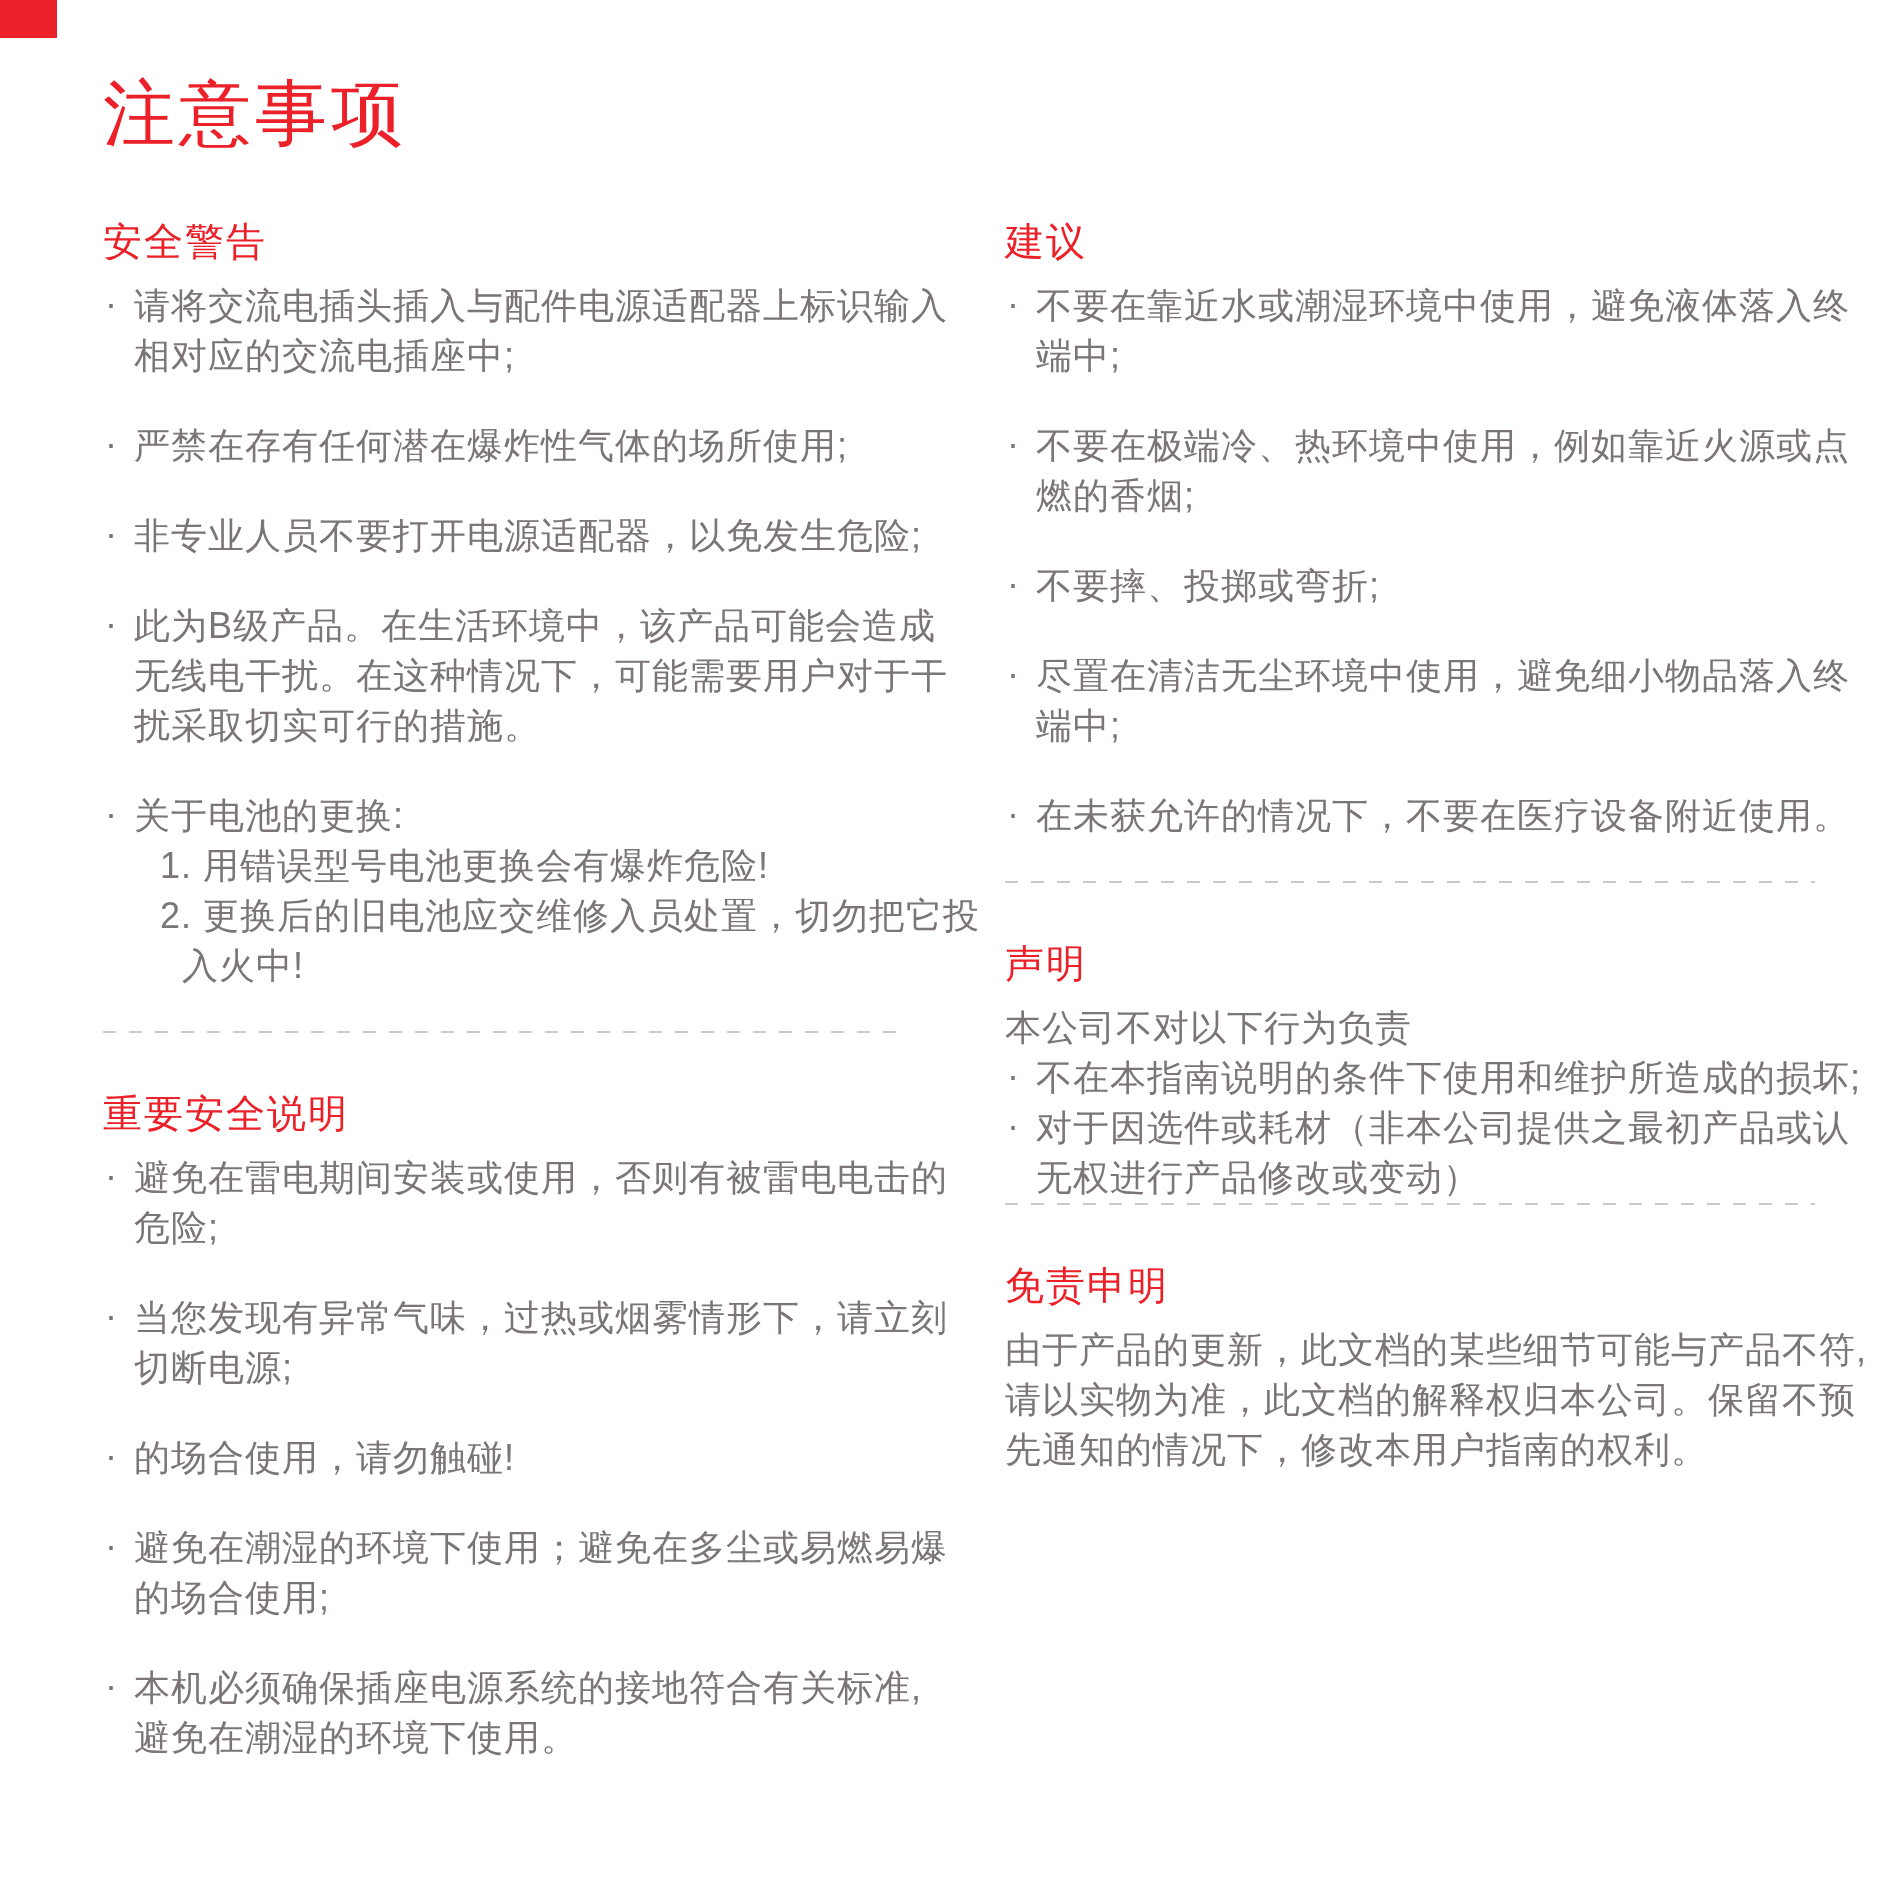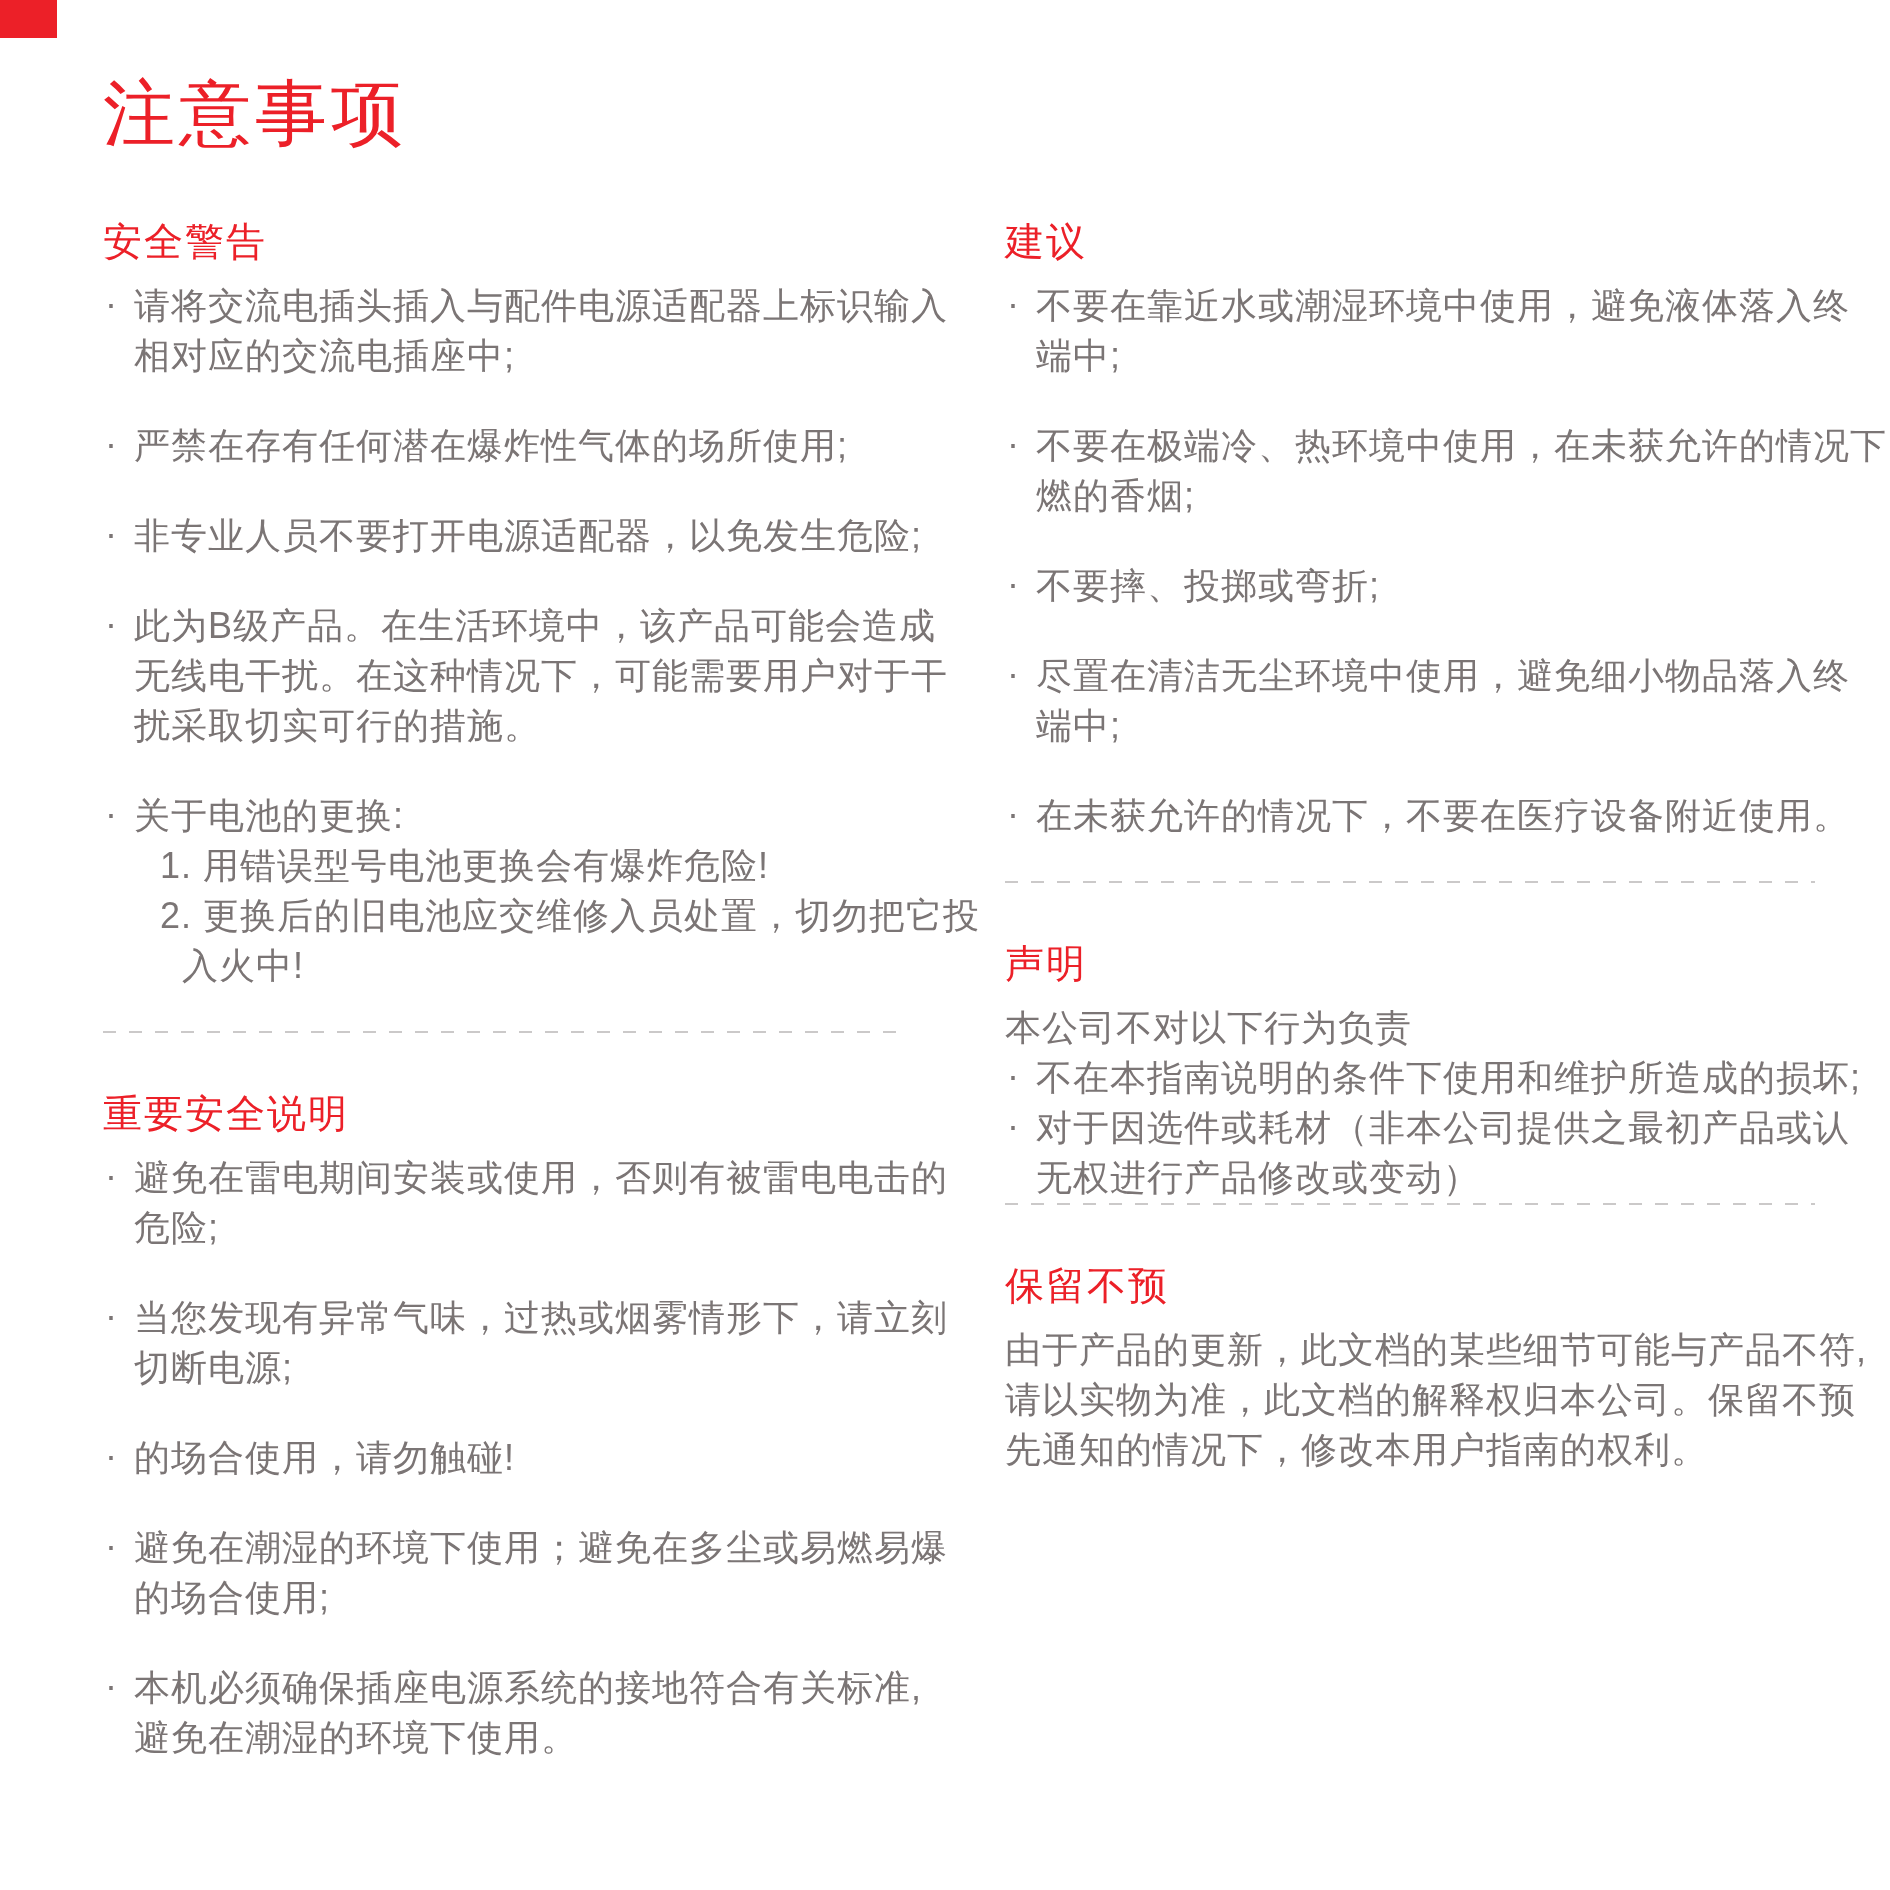--- a/index.html
+++ b/index.html
@@ -123,21 +123,21 @@
 <div id="col-right" class="column">
     <h2 class="section-heading">建议</h2>
     <div class="items spaced">
       <div class="item bulleted">
         <span class="dot">·</span>
         <div class="line">不要在靠近水或潮湿环境中使用，避免液体落入终</div>
         <div class="line">端中;</div>
       </div>
       <div class="item bulleted">
         <span class="dot">·</span>
-        <div class="line">不要在极端冷、热环境中使用，在未获允许的情况下</div>
+        <div class="line">不要在极端冷、热环境中使用，例如靠近火源或点</div>
         <div class="line">燃的香烟;</div>
       </div>
       <div class="item bulleted">
         <span class="dot">·</span>
         <div class="line">不要摔、投掷或弯折;</div>
       </div>
       <div class="item bulleted">
         <span class="dot">·</span>
         <div class="line">尽置在清洁无尘环境中使用，避免细小物品落入终</div>
         <div class="line">端中;</div>
@@ -157,21 +157,21 @@
         <span class="dot">·</span>
         <div class="line">不在本指南说明的条件下使用和维护所造成的损坏;</div>
       </div>
       <div class="item bulleted">
         <span class="dot">·</span>
         <div class="line">对于因选件或耗材（非本公司提供之最初产品或认</div>
         <div class="line">无权进行产品修改或变动）</div>
       </div>
     </div>
     <div class="divider"></div>
-    <h2 class="section-heading">保留不预</h2>
+    <h2 class="section-heading">免责申明</h2>
     <div class="items tight">
       <div class="item">
         <div class="line">由于产品的更新，此文档的某些细节可能与产品不符,</div>
         <div class="line">请以实物为准，此文档的解释权归本公司。保留不预</div>
         <div class="line">先通知的情况下，修改本用户指南的权利。</div>
       </div>
     </div>
   </div>
 
 </body></html>

